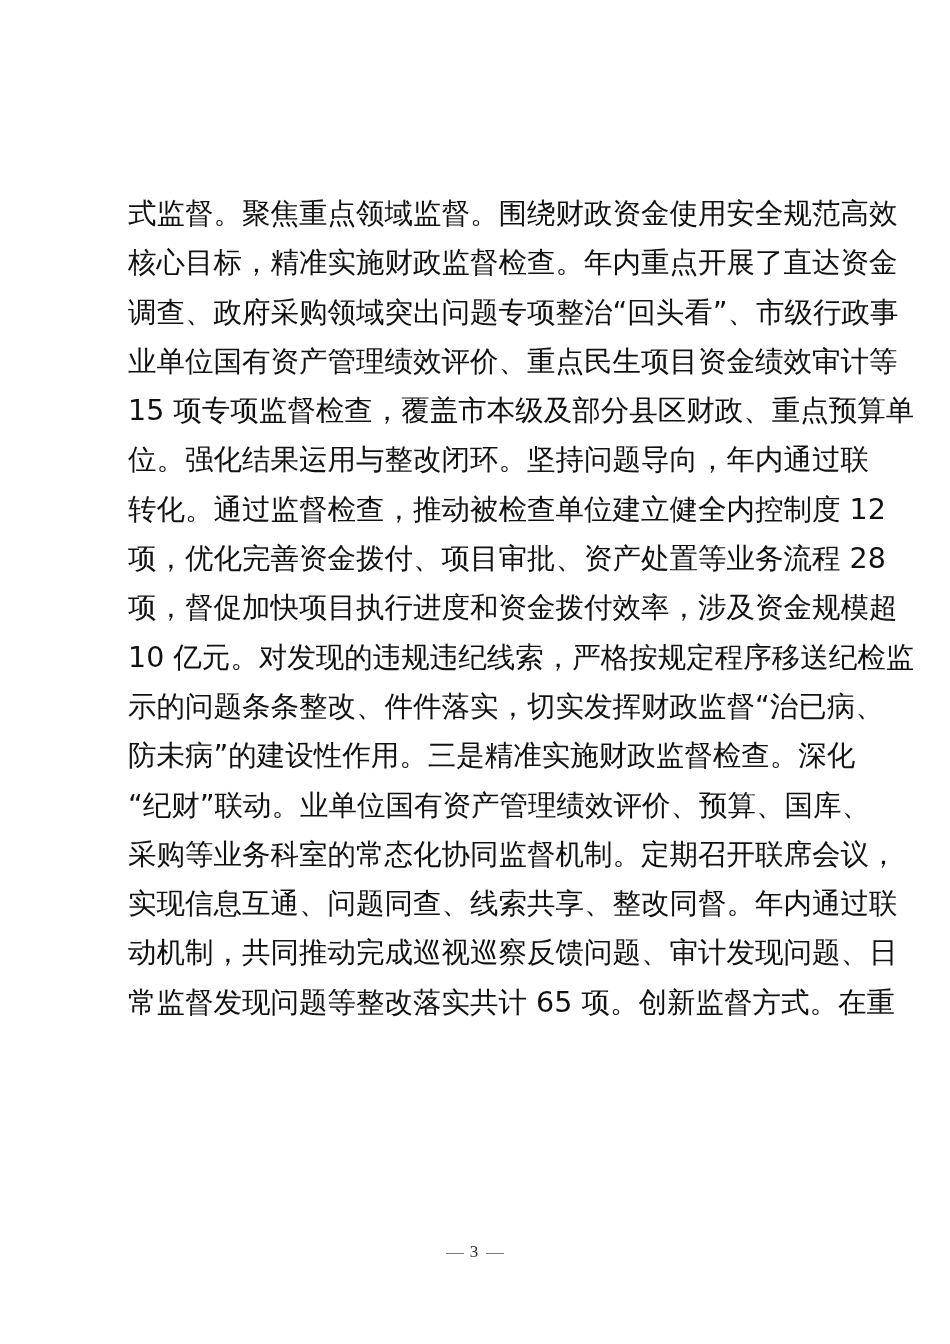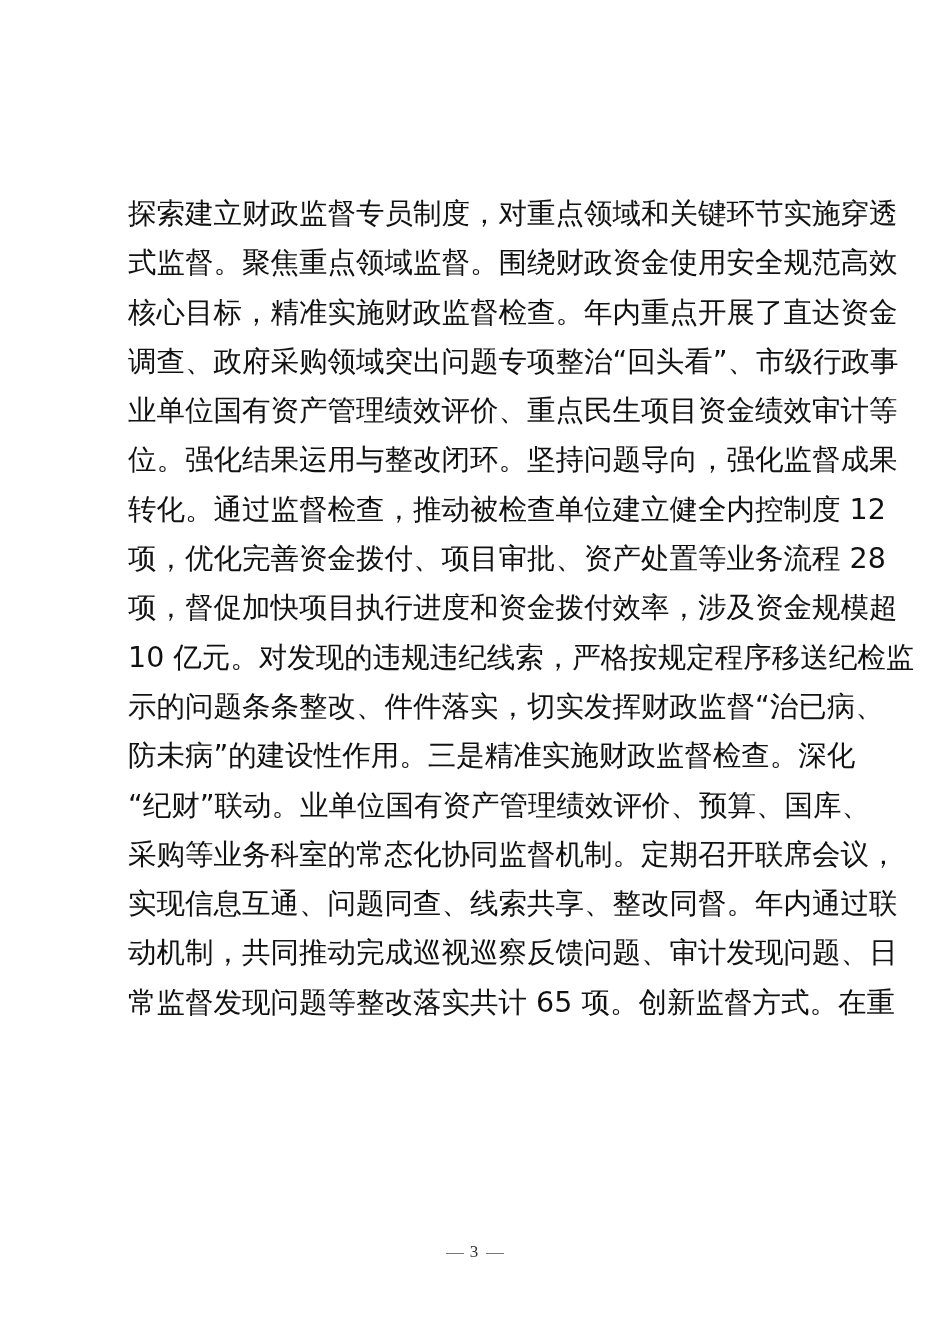--- a/index.html
+++ b/index.html
@@ -62,26 +62,26 @@
       background: #777777;
       vertical-align: middle;
       margin: 0 6px;
     }
   </style>
 </head>
 <body>
 
 <div class="page">
   <div class="body-text">
-    <span class="line">探索建立财政监督专员制度，对重点领域和关键环节实施穿透</span>
     <span class="line">式监督。聚焦重点领域监督。围绕财政资金使用安全规范高效</span>
     <span class="line">核心目标，精准实施财政监督检查。年内重点开展了直达资金</span>
     <span class="line">调查、政府采购领域突出问题专项整治“回头看”、市级行政事</span>
     <span class="line">业单位国有资产管理绩效评价、重点民生项目资金绩效审计等</span>
-    <span class="line">位。强化结果运用与整改闭环。坚持问题导向，强化监督成果</span>
+    <span class="line">15 项专项监督检查，覆盖市本级及部分县区财政、重点预算单</span>
+    <span class="line">位。强化结果运用与整改闭环。坚持问题导向，年内通过联</span>
     <span class="line">转化。通过监督检查，推动被检查单位建立健全内控制度 12</span>
     <span class="line">项，优化完善资金拨付、项目审批、资产处置等业务流程 28</span>
     <span class="line">项，督促加快项目执行进度和资金拨付效率，涉及资金规模超</span>
     <span class="line">10 亿元。对发现的违规违纪线索，严格按规定程序移送纪检监</span>
     <span class="line">示的问题条条整改、件件落实，切实发挥财政监督“治已病、</span>
     <span class="line"><span>防未病”的建设性作用。</span><span class="bold">三是</span><span>精准实施财政监督检查。深化</span></span>
     <span class="line">“纪财”联动。业单位国有资产管理绩效评价、预算、国库、</span>
     <span class="line">采购等业务科室的常态化协同监督机制。定期召开联席会议，</span>
     <span class="line">实现信息互通、问题同查、线索共享、整改同督。年内通过联</span>
     <span class="line">动机制，共同推动完成巡视巡察反馈问题、审计发现问题、日</span>

